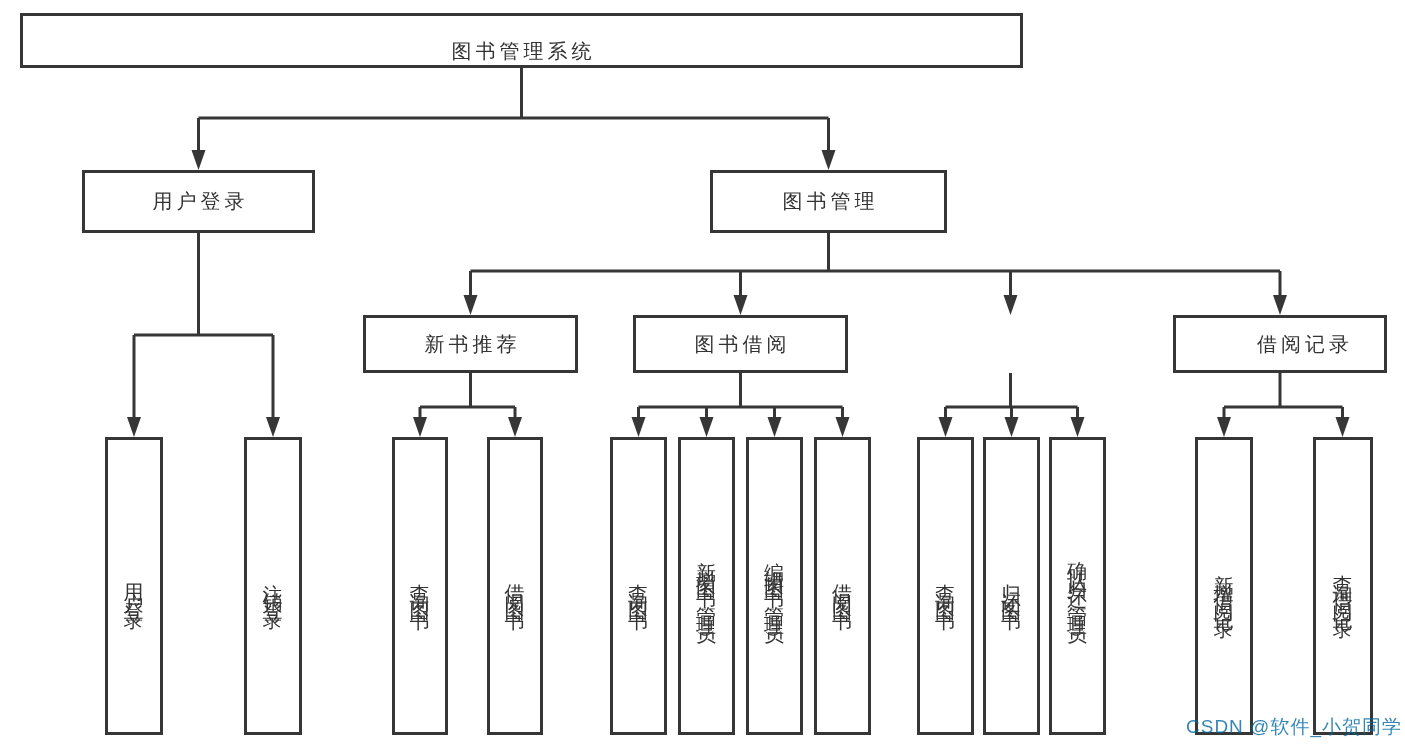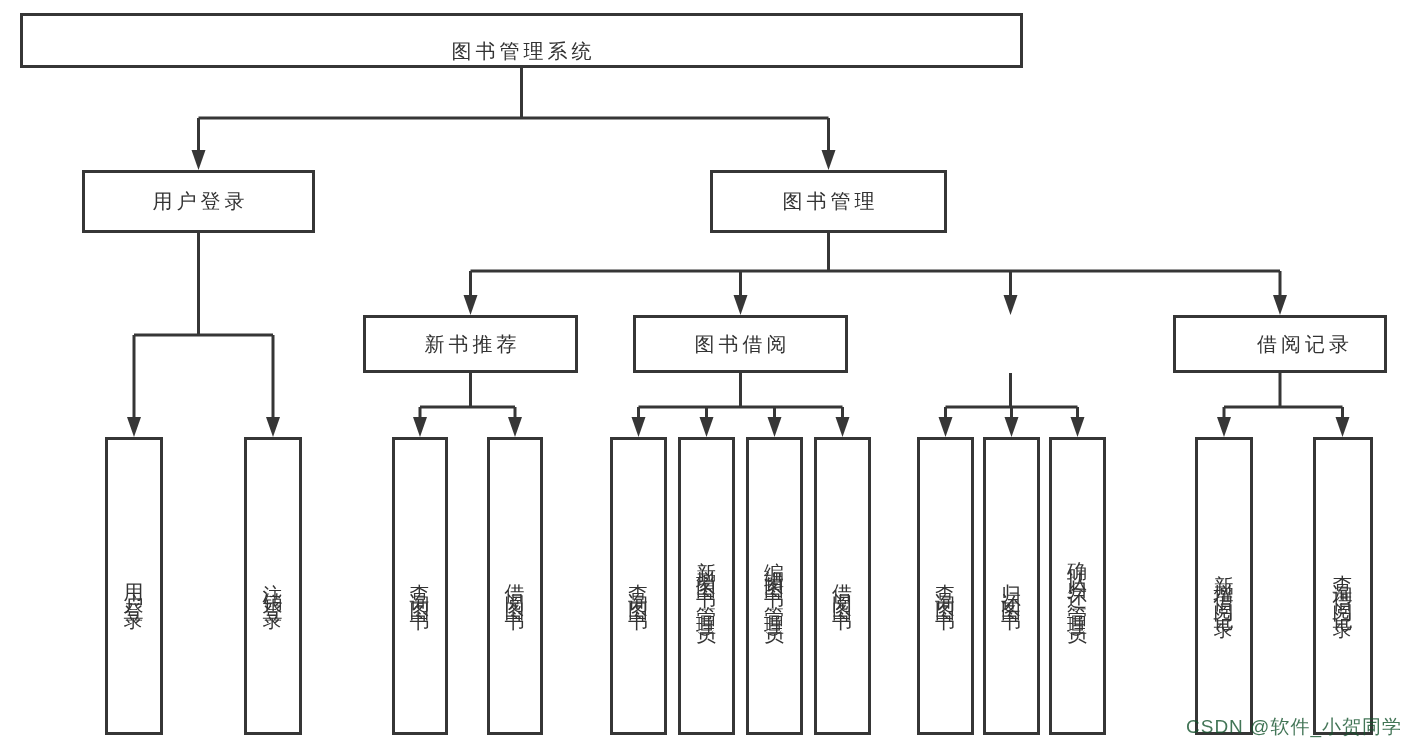--- a/index.html
+++ b/index.html
@@ -17,21 +17,21 @@
   }
   .hbox{font-size:20px;letter-spacing:4px;}
   .hbox .lbl{text-indent:4px;white-space:nowrap;}
   .vbox{top:437px;height:298px;}
   .vbox .vlbl{
     writing-mode:vertical-rl;text-orientation:mixed;
     font-size:20px;letter-spacing:9px;line-height:1;white-space:nowrap;
   }
   .watermark{
     position:absolute;left:1186px;top:714px;z-index:5;
-    font-size:19px;letter-spacing:1px;color:#14532d;opacity:.8;white-space:nowrap;
+    font-size:19px;letter-spacing:1px;color:#0369a1;opacity:.8;white-space:nowrap;
   }
 </style>
 </head>
 <body>
 
 <div class="canvas">
 
   <svg class="edges" width="1405" height="747" viewBox="0 0 1405 747">
 
     <path d="M521.5 68 V118"></path>

